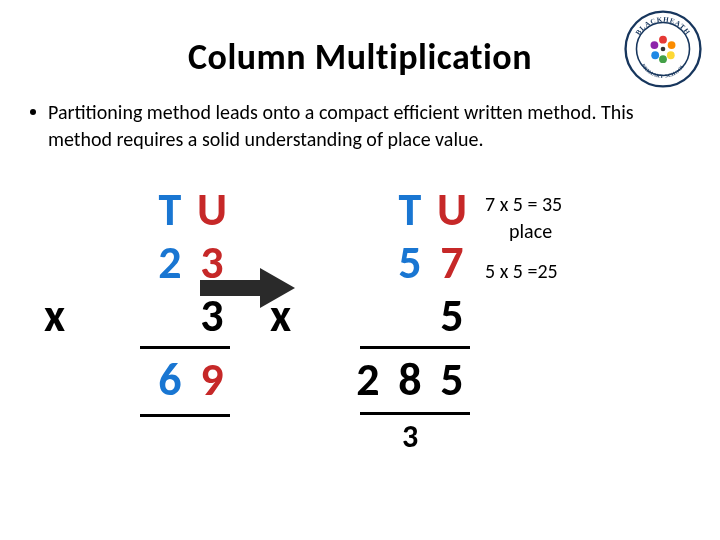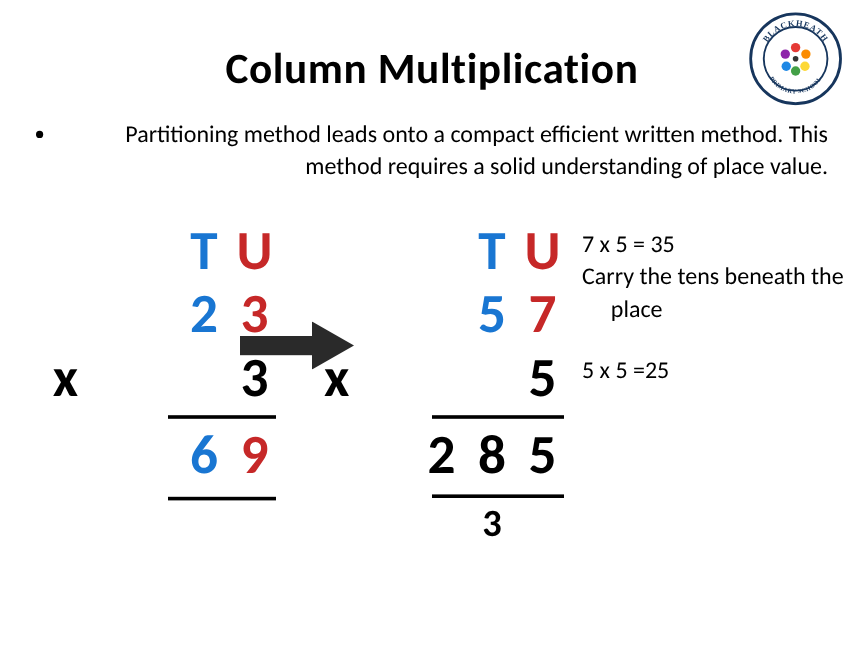--- a/index.html
+++ b/index.html
@@ -27,21 +27,20 @@
     width: 78px;
     height: 78px;
   }
   .bullet-row {
     display: flex;
     align-items: flex-start;
     padding: 10px 30px 0 30px;
     font-family: "Gill Sans", "Gill Sans MT", Calibri, sans-serif;
     font-size: 20px;
     line-height: 1.35;
-    text-align: right;
   }
   .bullet-dot {
     width: 6px;
     height: 6px;
     background: #000;
     border-radius: 50%;
     margin-top: 10px;
     margin-right: 12px;
     flex-shrink: 0;
   }
@@ -104,21 +103,21 @@
   
   .explain {
     position: absolute;
     left: 485px;
     top: 38px;
     width: 230px;
     font-family: "Gill Sans", "Gill Sans MT", Calibri, sans-serif;
     font-size: 20px;
     line-height: 1.35;
   }
-  .explain .block2 { margin-top: 24px; }
+  .explain .block2 { margin-top: 13px; }
   .explain .indent { padding-left: 24px; }
 </style>
 </head>
 <body>
 
 <h1 class="title">Column Multiplication</h1>
 
 <div class="logo">
   <svg viewBox="0 0 100 100" width="78" height="78">
     <circle cx="50" cy="50" r="48" fill="#fff" stroke="#17365d" stroke-width="3"></circle>
@@ -200,20 +199,19 @@
     <div class="line2"></div>
     <div class="row carry-row">
       <span class="cell"></span>
       <span class="cell">3</span>
       <span class="cell"></span>
     </div>
   </div>
 
   <div class="explain">
     <div>7 x 5 = 35</div>
-    <div>Carry the tens beneath the</div>
     <div class="indent">place</div>
     <div class="block2">
       <div>5 x 5 =25</div>
     </div>
   </div>
 
 </div>
 
 </body></html>

